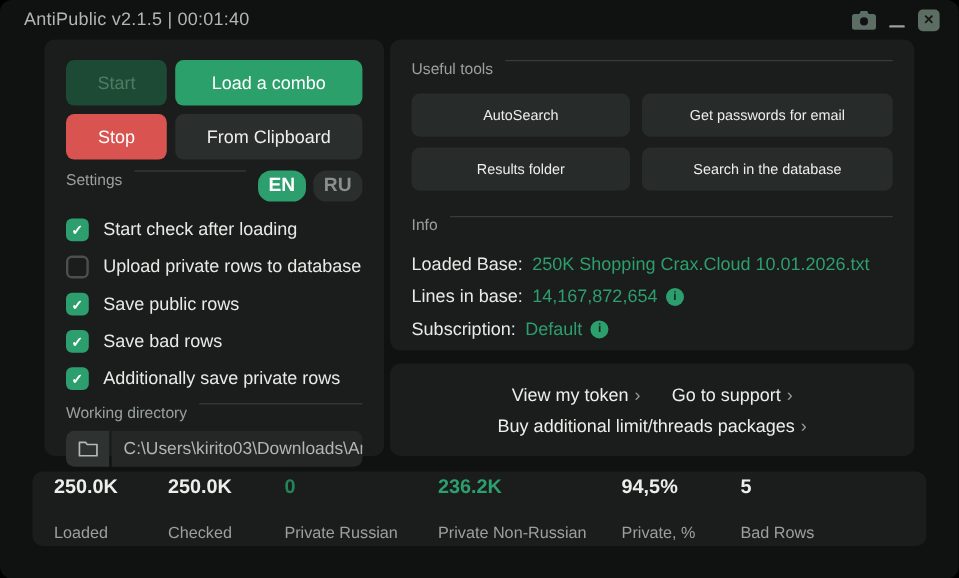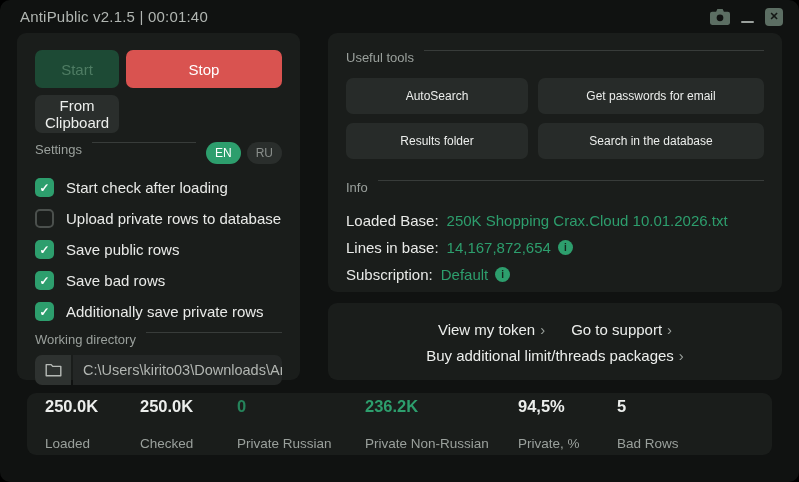--- a/index.html
+++ b/index.html
@@ -12,41 +12,41 @@
   
   .titlebar{ height:33px; display:flex; align-items:center; padding:0 16px 0 20px; }
   .title{ color:#b1b6b2; font-size:15px; letter-spacing:.2px; }
   .win-controls{ margin-left:auto; display:flex; align-items:center; gap:11px; }
   .icon-btn{ background:none; border:none; cursor:pointer; display:flex; align-items:center; padding:0; }
   .min-bar{ width:13px; height:2px; background:#9aa09c; border-radius:1px; margin-top:10px; }
   .close-box{ width:18px; height:18px; background:#5c6e63; border-radius:4px; color:#141715;
               font-size:11px; font-weight:700; display:flex; align-items:center; justify-content:center; }
 
   
-  .content{ display:flex; gap:28px; padding:0 17px; }
+  .content{ display:flex; gap:5px; padding:0 37px; }
   .panel{ background:#1a1d1b; border-radius:9px; }
   .left-panel{ width:283px; height:347px; padding:17px 18px; flex:none; }
   .right-col{ flex:1; display:flex; flex-direction:column; }
   .right-top{ height:259px; padding:17px 18px; }
   .links-panel{ height:77px; margin-top:11px; padding:13px 18px; text-align:center; }
 
   
   .btn-grid{ display:grid; grid-template-columns:84px 1fr; gap:7px; }
   .btn{ height:38px; border:none; border-radius:7px; font-size:15px; cursor:pointer;
         font-family:inherit; color:#eceeec; }
   .btn-start{ background:#1d4a35; color:#4e7c63; }
   .btn-green{ background:#2ba06a; color:#fff; }
   .btn-red{ background:#d95350; color:#fff; }
   .btn-dark{ background:#2a2e2c; }
 
   .section-head{ display:flex; align-items:flex-start; gap:10px; margin-top:9px;
                  color:#9aa09c; font-size:13px; }
   .section-head .rule{ flex:1; height:1px; background:#383c3a; }
   .lang-pills{ display:flex; gap:6px; }
-  .pill{ font-size:12px; font-weight:400; padding:4px 9px; border-radius:11px; cursor:pointer; border:none; font-family:inherit; }
+  .pill{ font-size:16px; font-weight:700; padding:4px 9px; border-radius:11px; cursor:pointer; border:none; font-family:inherit; }
   .pill.active{ background:#2d9e6d; color:#fff; }
   .pill.inactive{ background:#2a2e2c; color:#8a8f8c; }
 
   .cb-list{ margin-top:13px; display:flex; flex-direction:column; gap:10px; }
   .cb-row{ display:flex; align-items:center; gap:12px; height:21px; cursor:pointer; }
   .cb{ width:19px; height:19px; border-radius:5px; flex:none; display:flex;
        align-items:center; justify-content:center; font-size:12px; font-weight:700; color:#fff; }
   .cb.checked{ background:#2d9e6d; }
   .cb.unchecked{ background:transparent; border:2px solid #4b504d; }
   .cb-label{ color:#e9eae8; font-size:15px; }
@@ -106,20 +106,21 @@
         <span class="close-box">✕</span>
       </button>
     </div>
   </div>
 
   <div class="content">
 
     <div class="panel left-panel">
       <div class="btn-grid">
         <button class="btn btn-start">Start</button>
+        <button class="btn btn-green">Load a combo</button>
         <button class="btn btn-red">Stop</button>
         <button class="btn btn-dark">From Clipboard</button>
       </div>
 
       <div class="section-head">
         <span>Settings</span>
         <span class="rule"></span>
         <span class="lang-pills">
           <button class="pill active">EN</button>
           <button class="pill inactive">RU</button>

